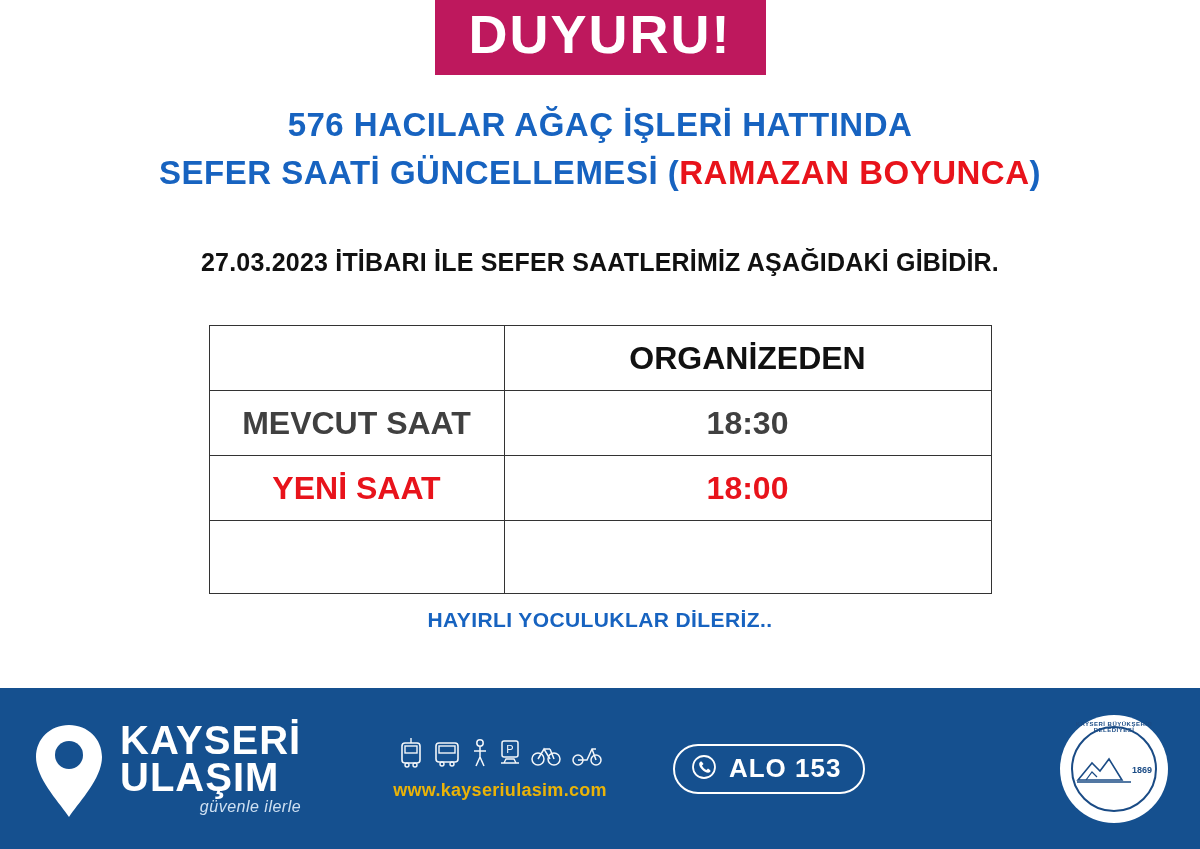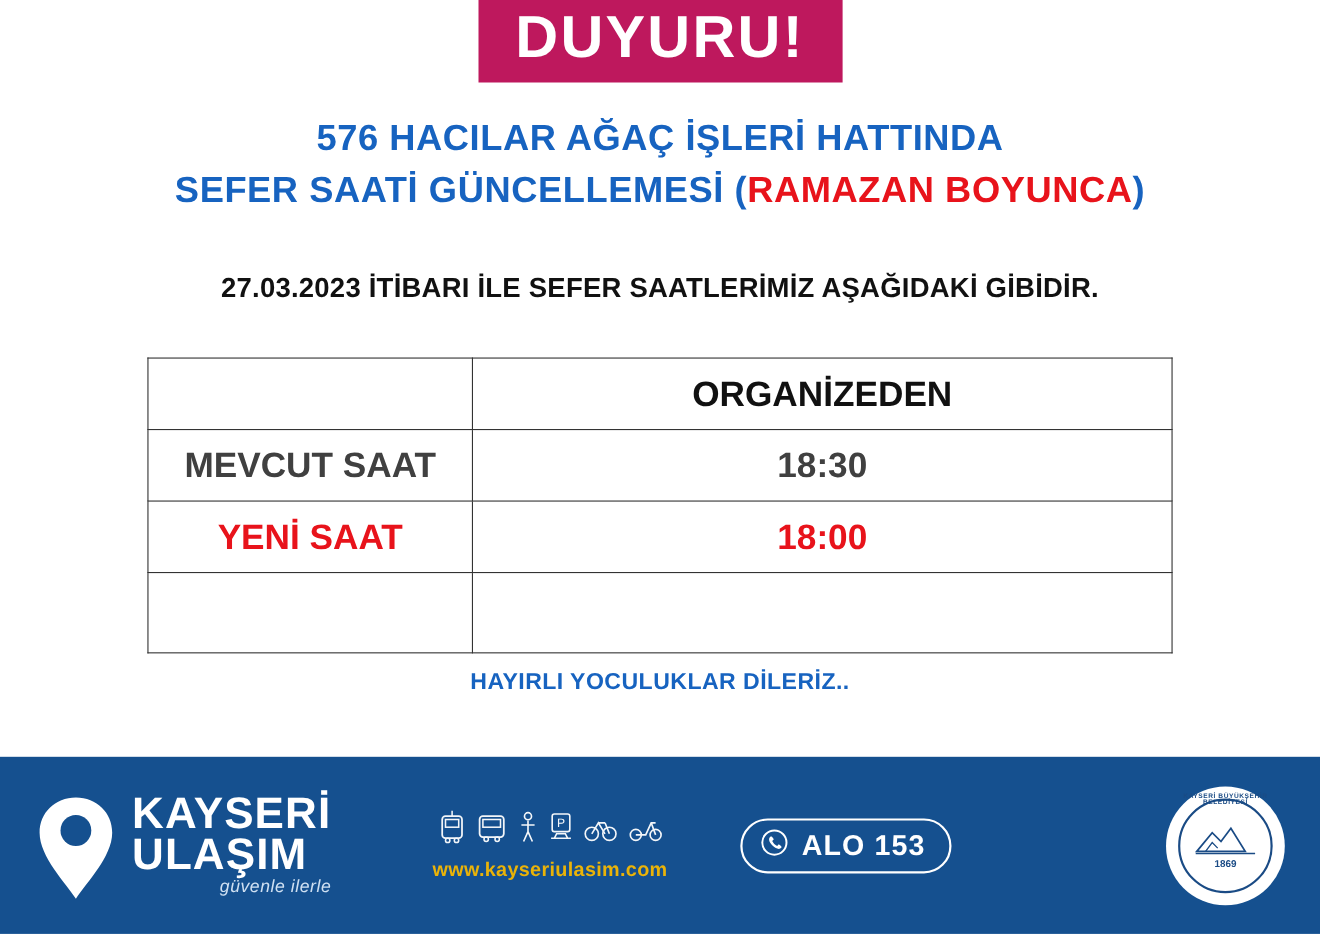--- a/index.html
+++ b/index.html
@@ -55,21 +55,21 @@
     text-align: center;
     color: #111111;
     font-weight: bold;
     font-size: 25px;
     letter-spacing: 0.2px;
   }
 
   
   .table-wrap {
     margin: 48px auto 0 auto;
-    width: 932px;
+    width: 783px;
   }
   table.sched {
     border-collapse: collapse;
     width: 100%;
     table-layout: fixed;
   }
   table.sched td {
     border: 1px solid #333333;
     text-align: center;
     vertical-align: middle;
@@ -212,21 +212,21 @@
     display: flex;
     align-items: center;
     justify-content: center;
   }
   .seal-inner {
     width: 86px;
     height: 86px;
     border-radius: 50%;
     border: 2px solid #1a4b85;
     display: flex;
-    flex-direction: column;
+    flex-direction: row;
     align-items: center;
     justify-content: center;
     box-sizing: border-box;
   }
   .seal-arc {
     position: absolute;
     top: 6px;
     width: 100%;
     text-align: center;
     font-size: 6px;

